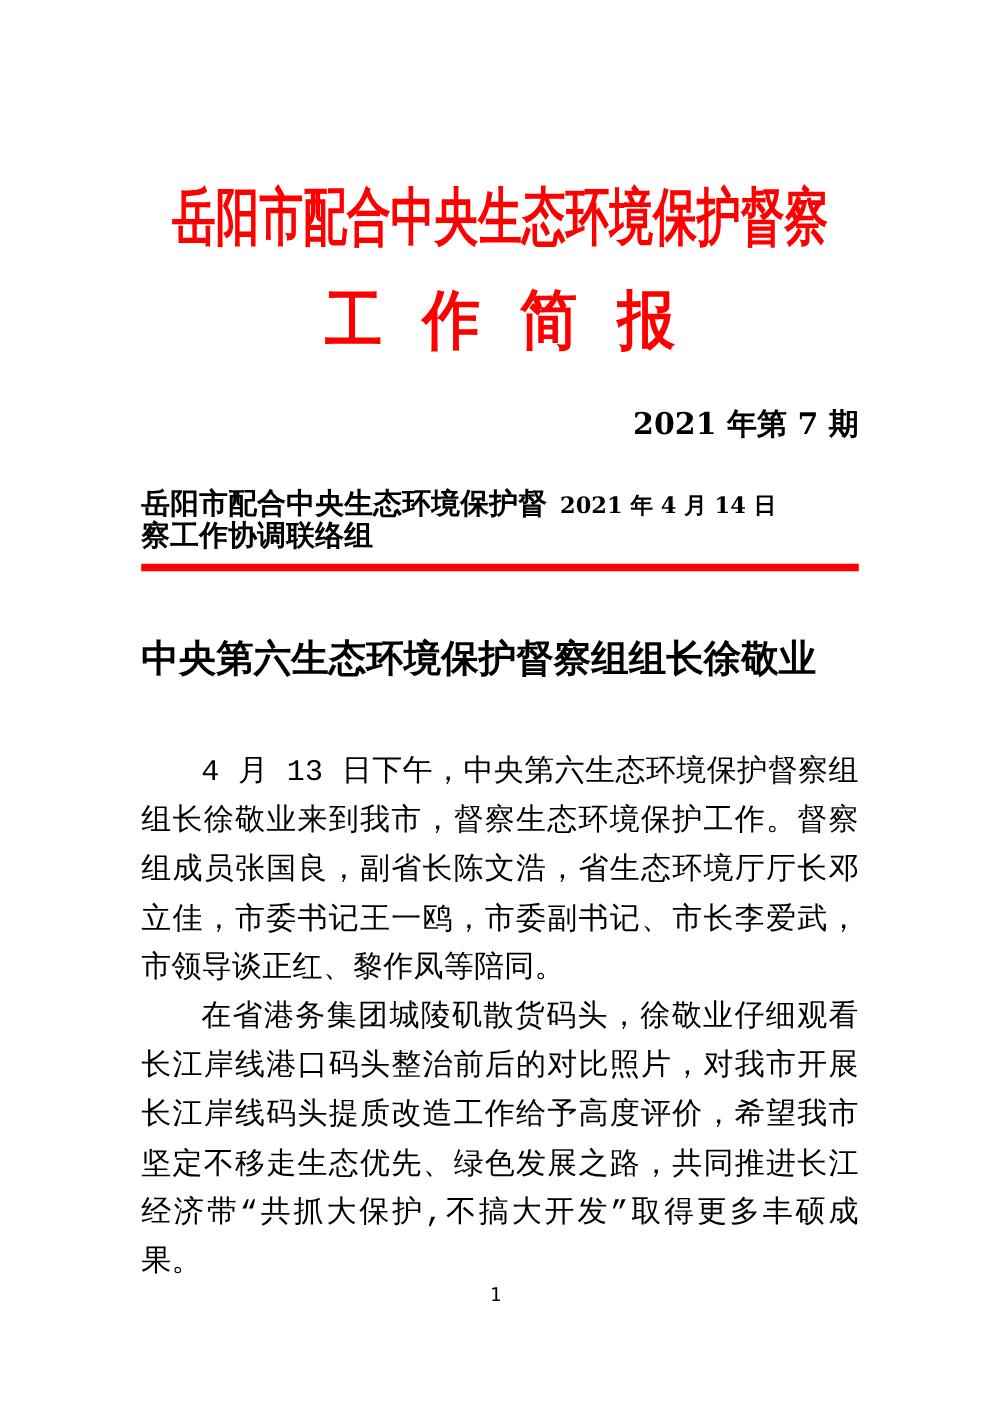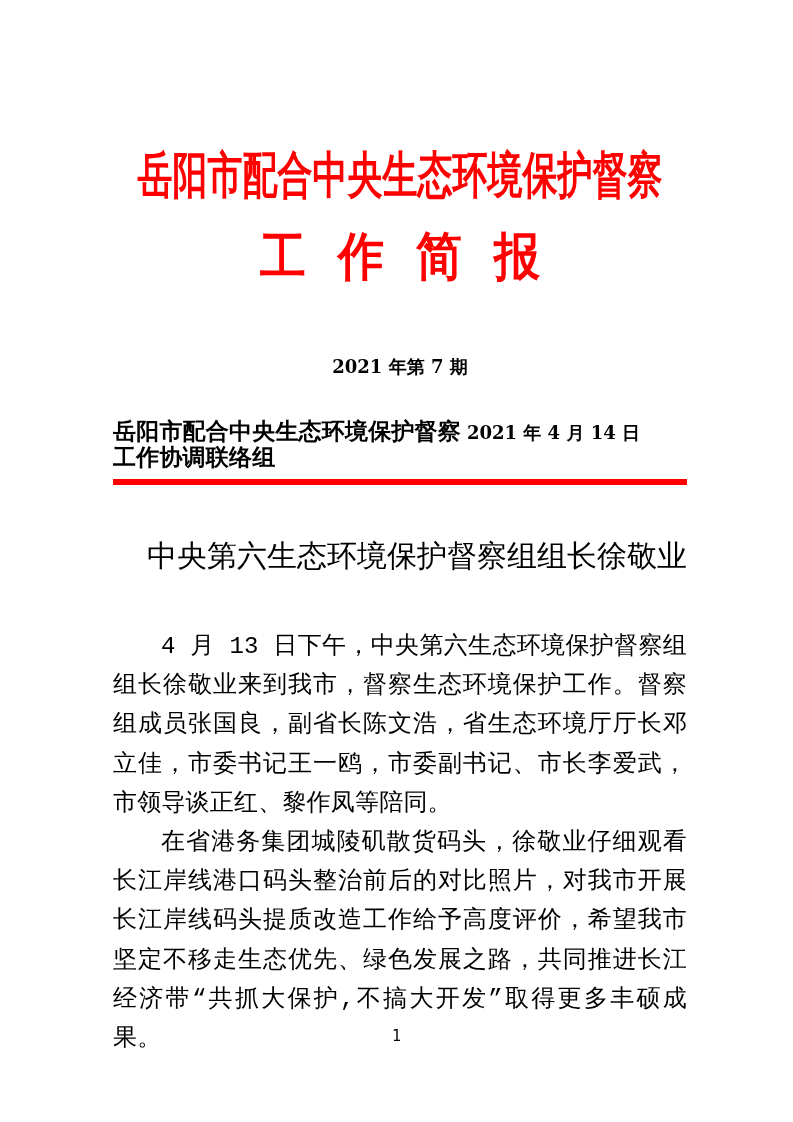--- a/index.html
+++ b/index.html
@@ -47,58 +47,58 @@
   }
   .masthead-title2 .stretch {
     display: inline-block;
     transform: scaleY(1.12);
     transform-origin: center;
     letter-spacing: 32px;
     padding-left: 32px;
   }
   
   .issue-line {
-    margin-top: 70px;
-    text-align: center;
-    font-size: 18px;
+    margin-top: 42px;
+    text-align: right;
+    font-size: 24px;
     font-weight: 600;
     line-height: 26px;
   }
   
   .org-date {
     margin-top: 38px;
     display: flex;
     align-items: baseline;
     justify-content: space-between;
     line-height: 26px;
   }
   .org-name {
     font-family: "DejaVu Sans", sans-serif;
     font-weight: bold;
     font-size: 23px;
     letter-spacing: 0.2px;
   }
   .issue-date {
     font-size: 18px;
     font-weight: 600;
-    margin-right: 47px;
+    margin-right: 66px;
     white-space: nowrap;
   }
   
   .red-rule {
     margin-top: 9px;
     height: 6px;
     background: #fe0000;
   }
   
   .article-title {
     margin: 48px 0 0 0;
-    text-align: right;
+    text-align: left;
     font-size: 30px;
-    font-weight: normal;
+    font-weight: bold;
     line-height: 45px;
   }
   
   .article-body {
     margin-top: 49px;
   }
   .article-body p {
     margin: 0;
     font-size: 24px;
     line-height: 39.2px;

